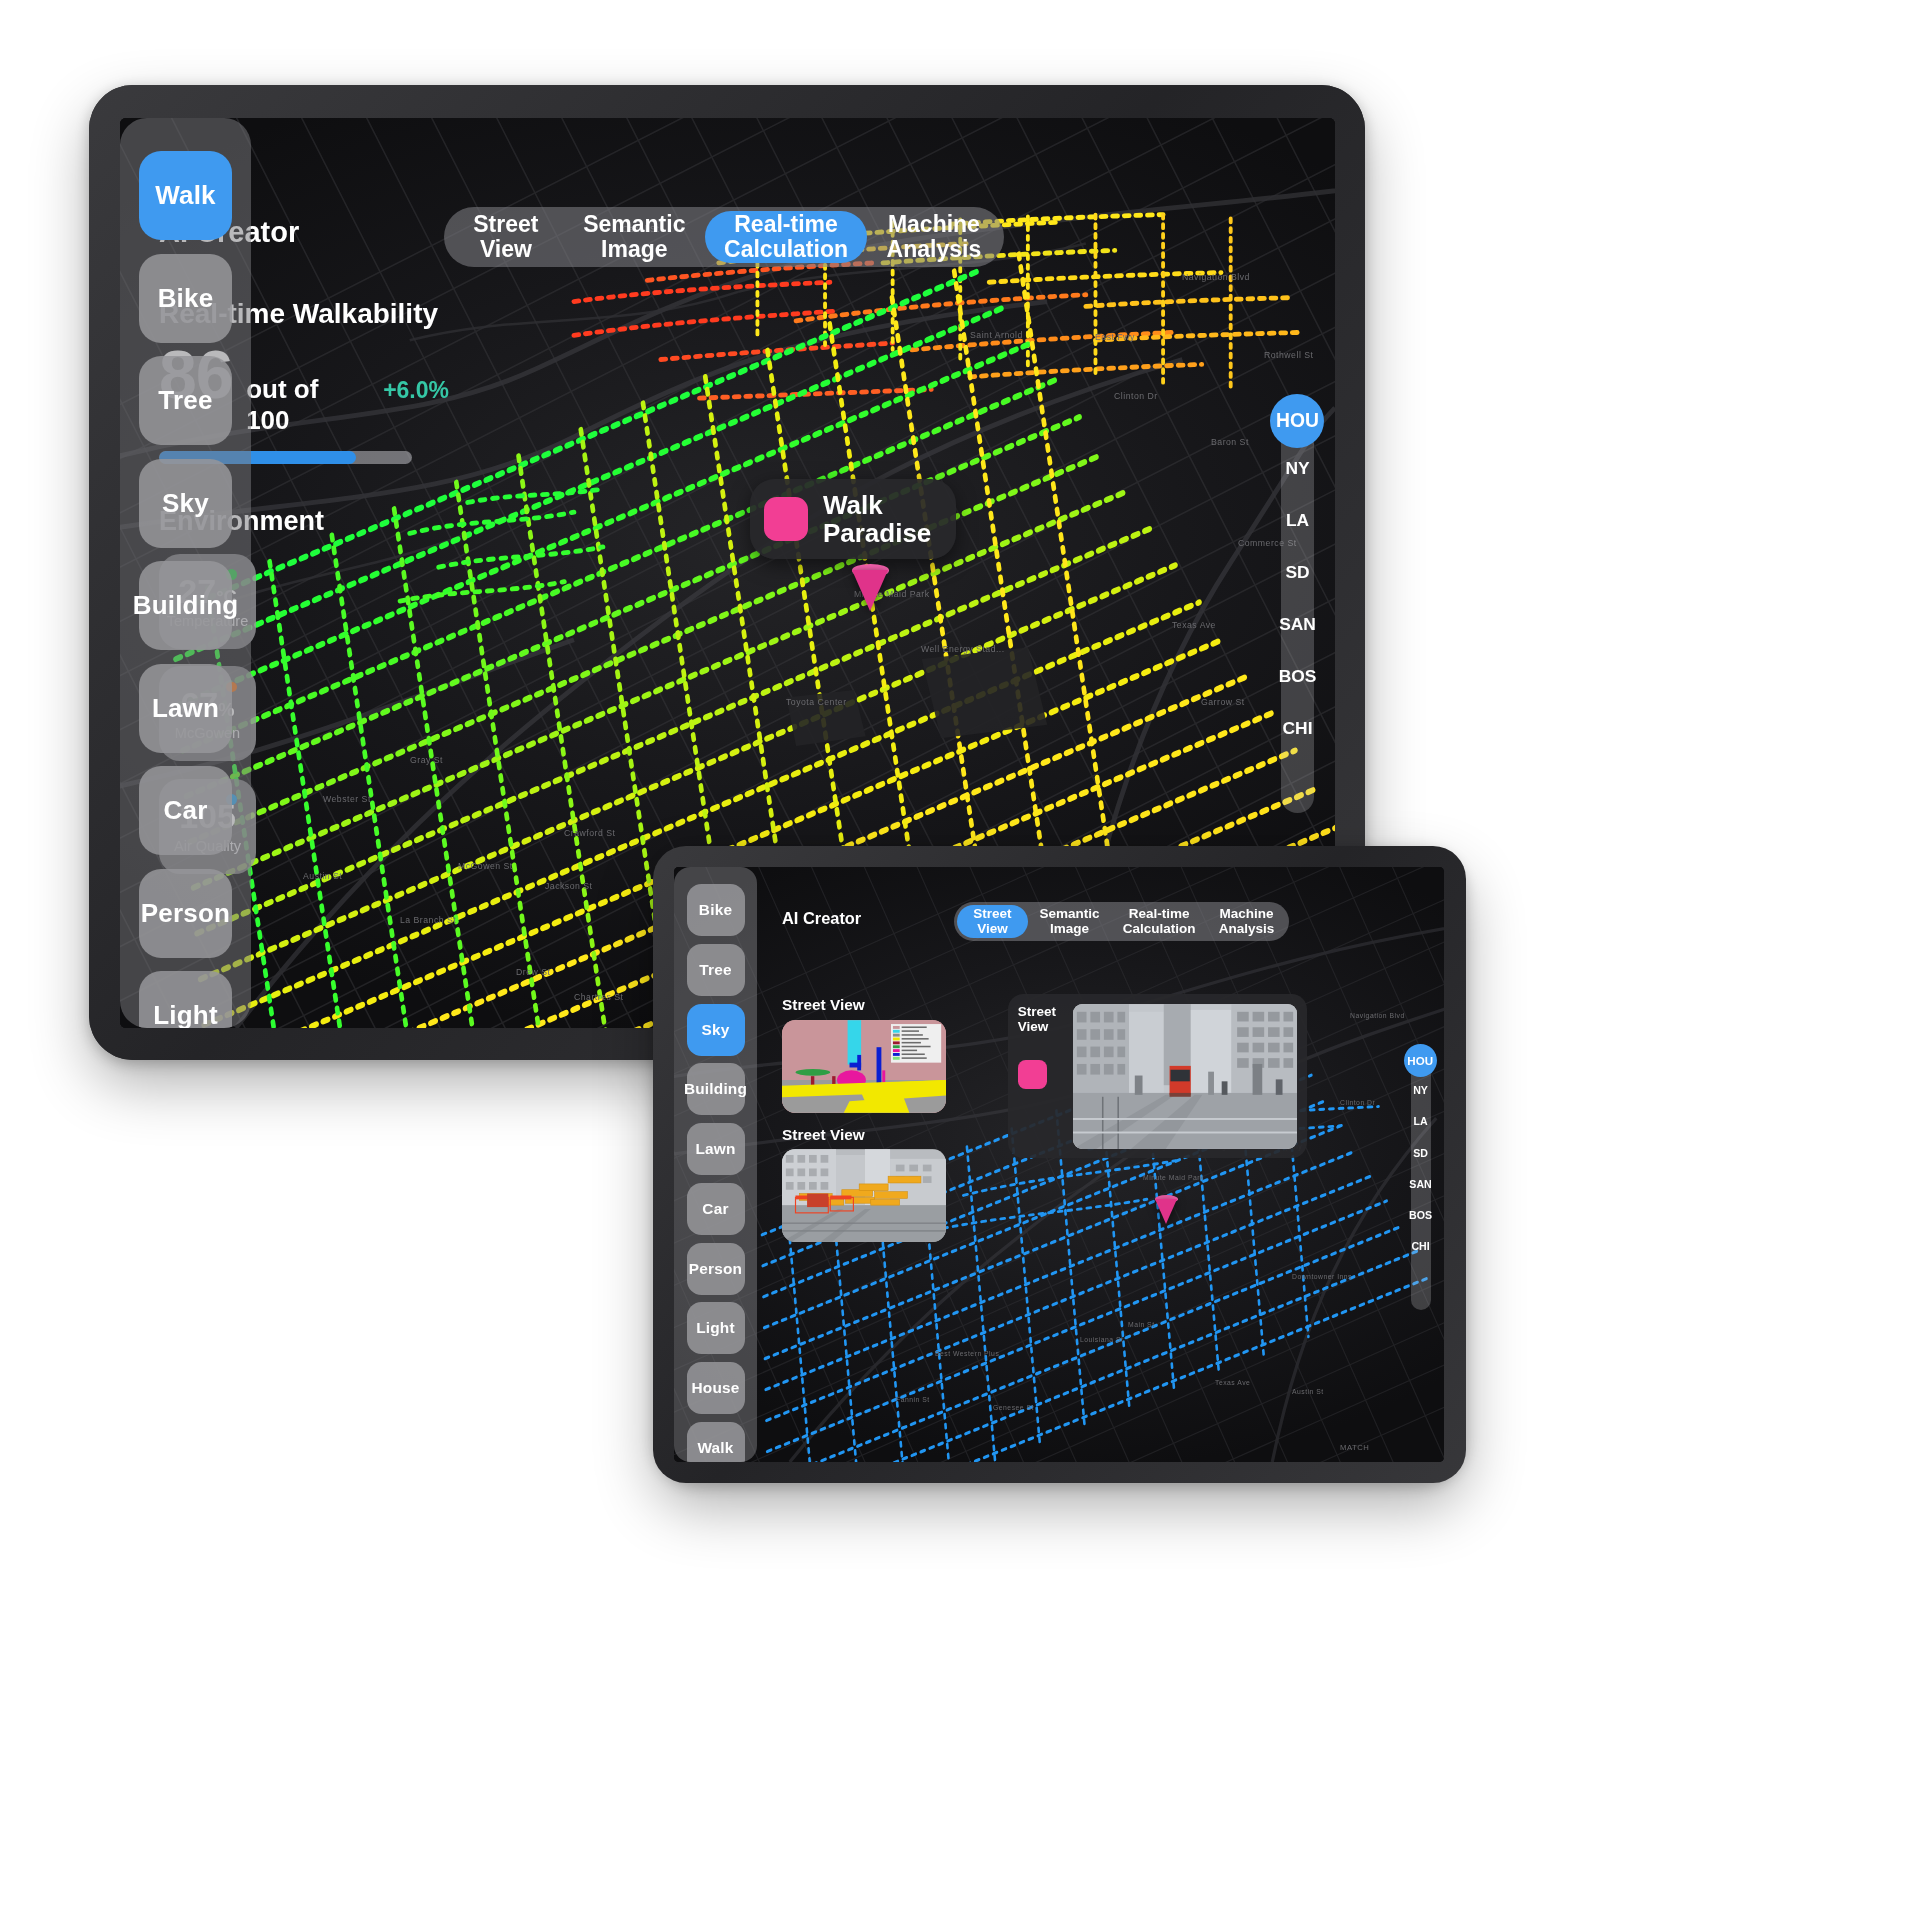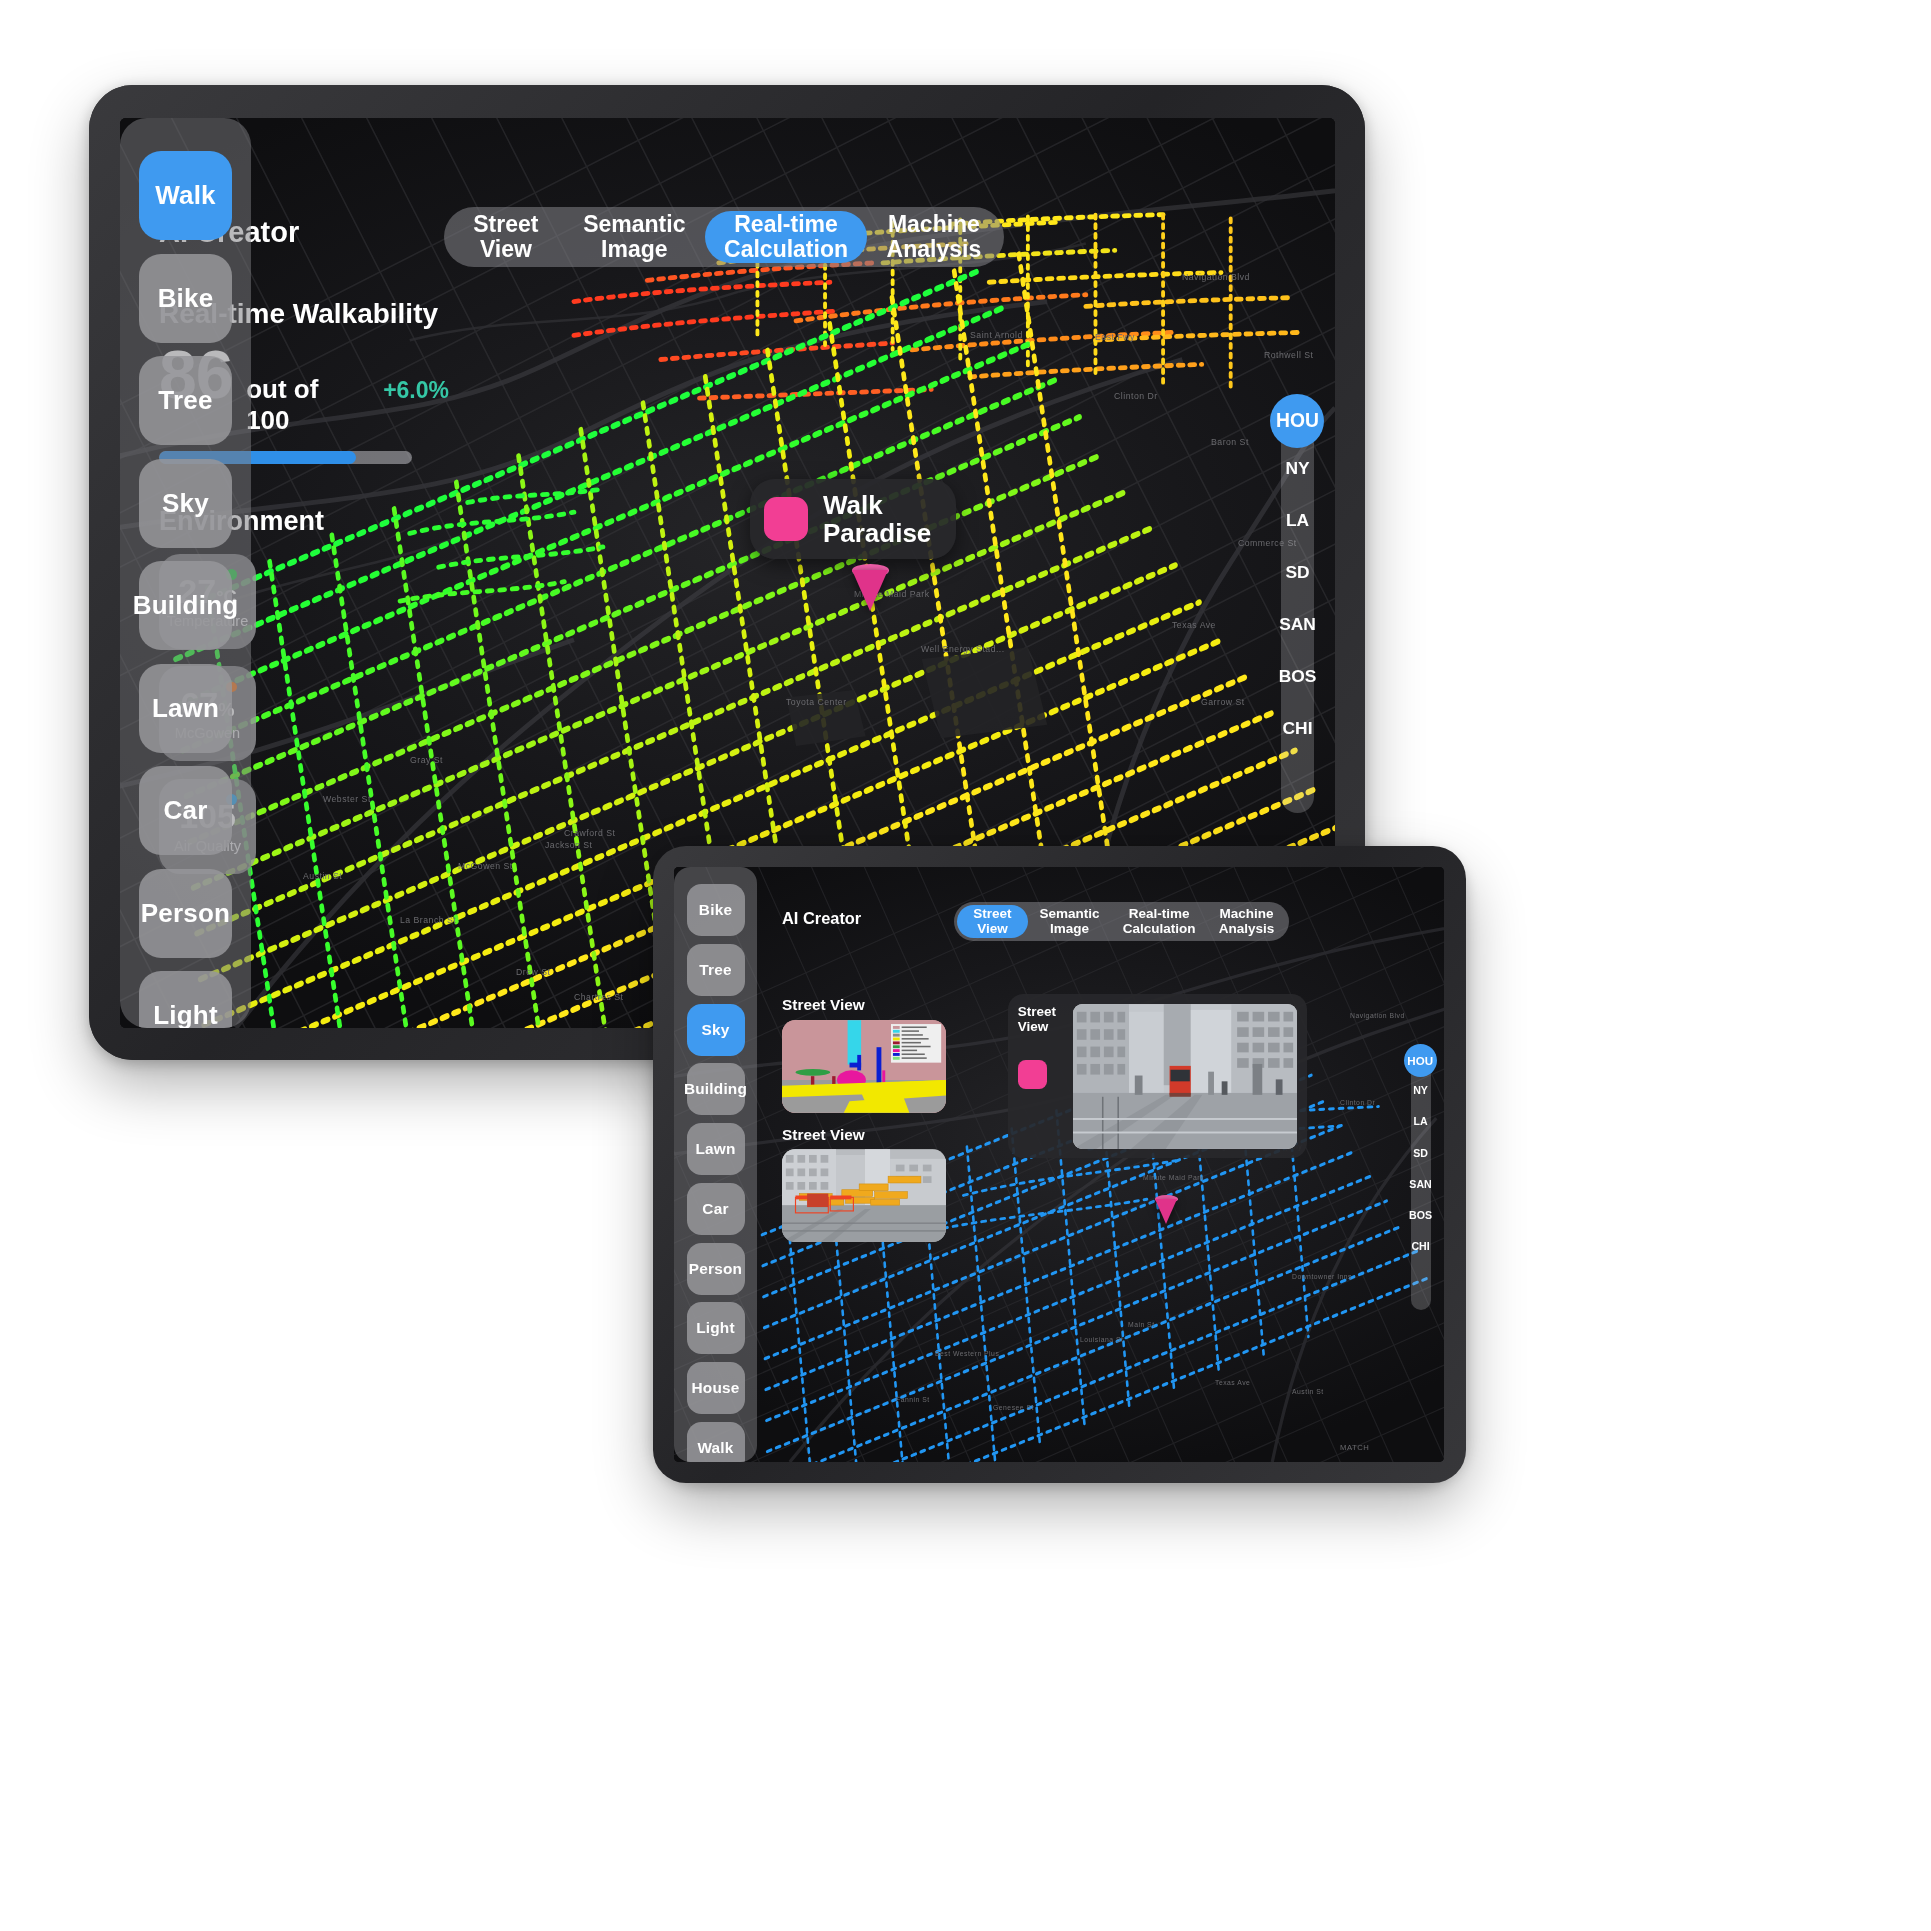--- a/index.html
+++ b/index.html
@@ -305,21 +305,21 @@
             <path d="M830 560 L 940 548 L 960 628 L 850 642 Z"></path>
             <path d="M690 600 L 760 592 L 772 640 L 700 650 Z"></path>
           </g>
         </svg>
 
         <div class="watermark" style="left:734px;top:471px;">Minute Maid Park</div>
         <div class="watermark" style="left:666px;top:579px;">Toyota Center</div>
         <div class="watermark" style="left:801px;top:526px;">Well Energy Stad...</div>
         <div class="watermark" style="left:290px;top:637px;">Gray St</div>
         <div class="watermark" style="left:203px;top:676px;">Webster St</div>
-        <div class="watermark" style="left:425px;top:722px;text-align:center;">Jackson St</div>
+        <div class="watermark" style="left:425px;top:763px;text-align:center;">Jackson St</div>
         <div class="watermark" style="left:338px;top:743px;">McGowen St</div>
         <div class="watermark" style="left:454px;top:874px;">Chartres St</div>
         <div class="watermark" style="left:444px;top:710px;text-align:right;">Crawford St</div>
         <div class="watermark" style="left:183px;top:753px;">Austin St</div>
         <div class="watermark" style="left:280px;top:797px;">La Branch St</div>
         <div class="watermark" style="left:396px;top:801px;margin-top:48px;">Drew St</div>
         <div class="watermark" style="left:541px;top:801px;">Downtowner Inns</div>
         <div class="watermark" style="left:850px;top:212px;">Saint Arnold</div>
         <div class="watermark" style="left:994px;top:273px;">Clinton Dr</div>
         <div class="watermark" style="left:975px;top:214px;">East Fwy</div>

